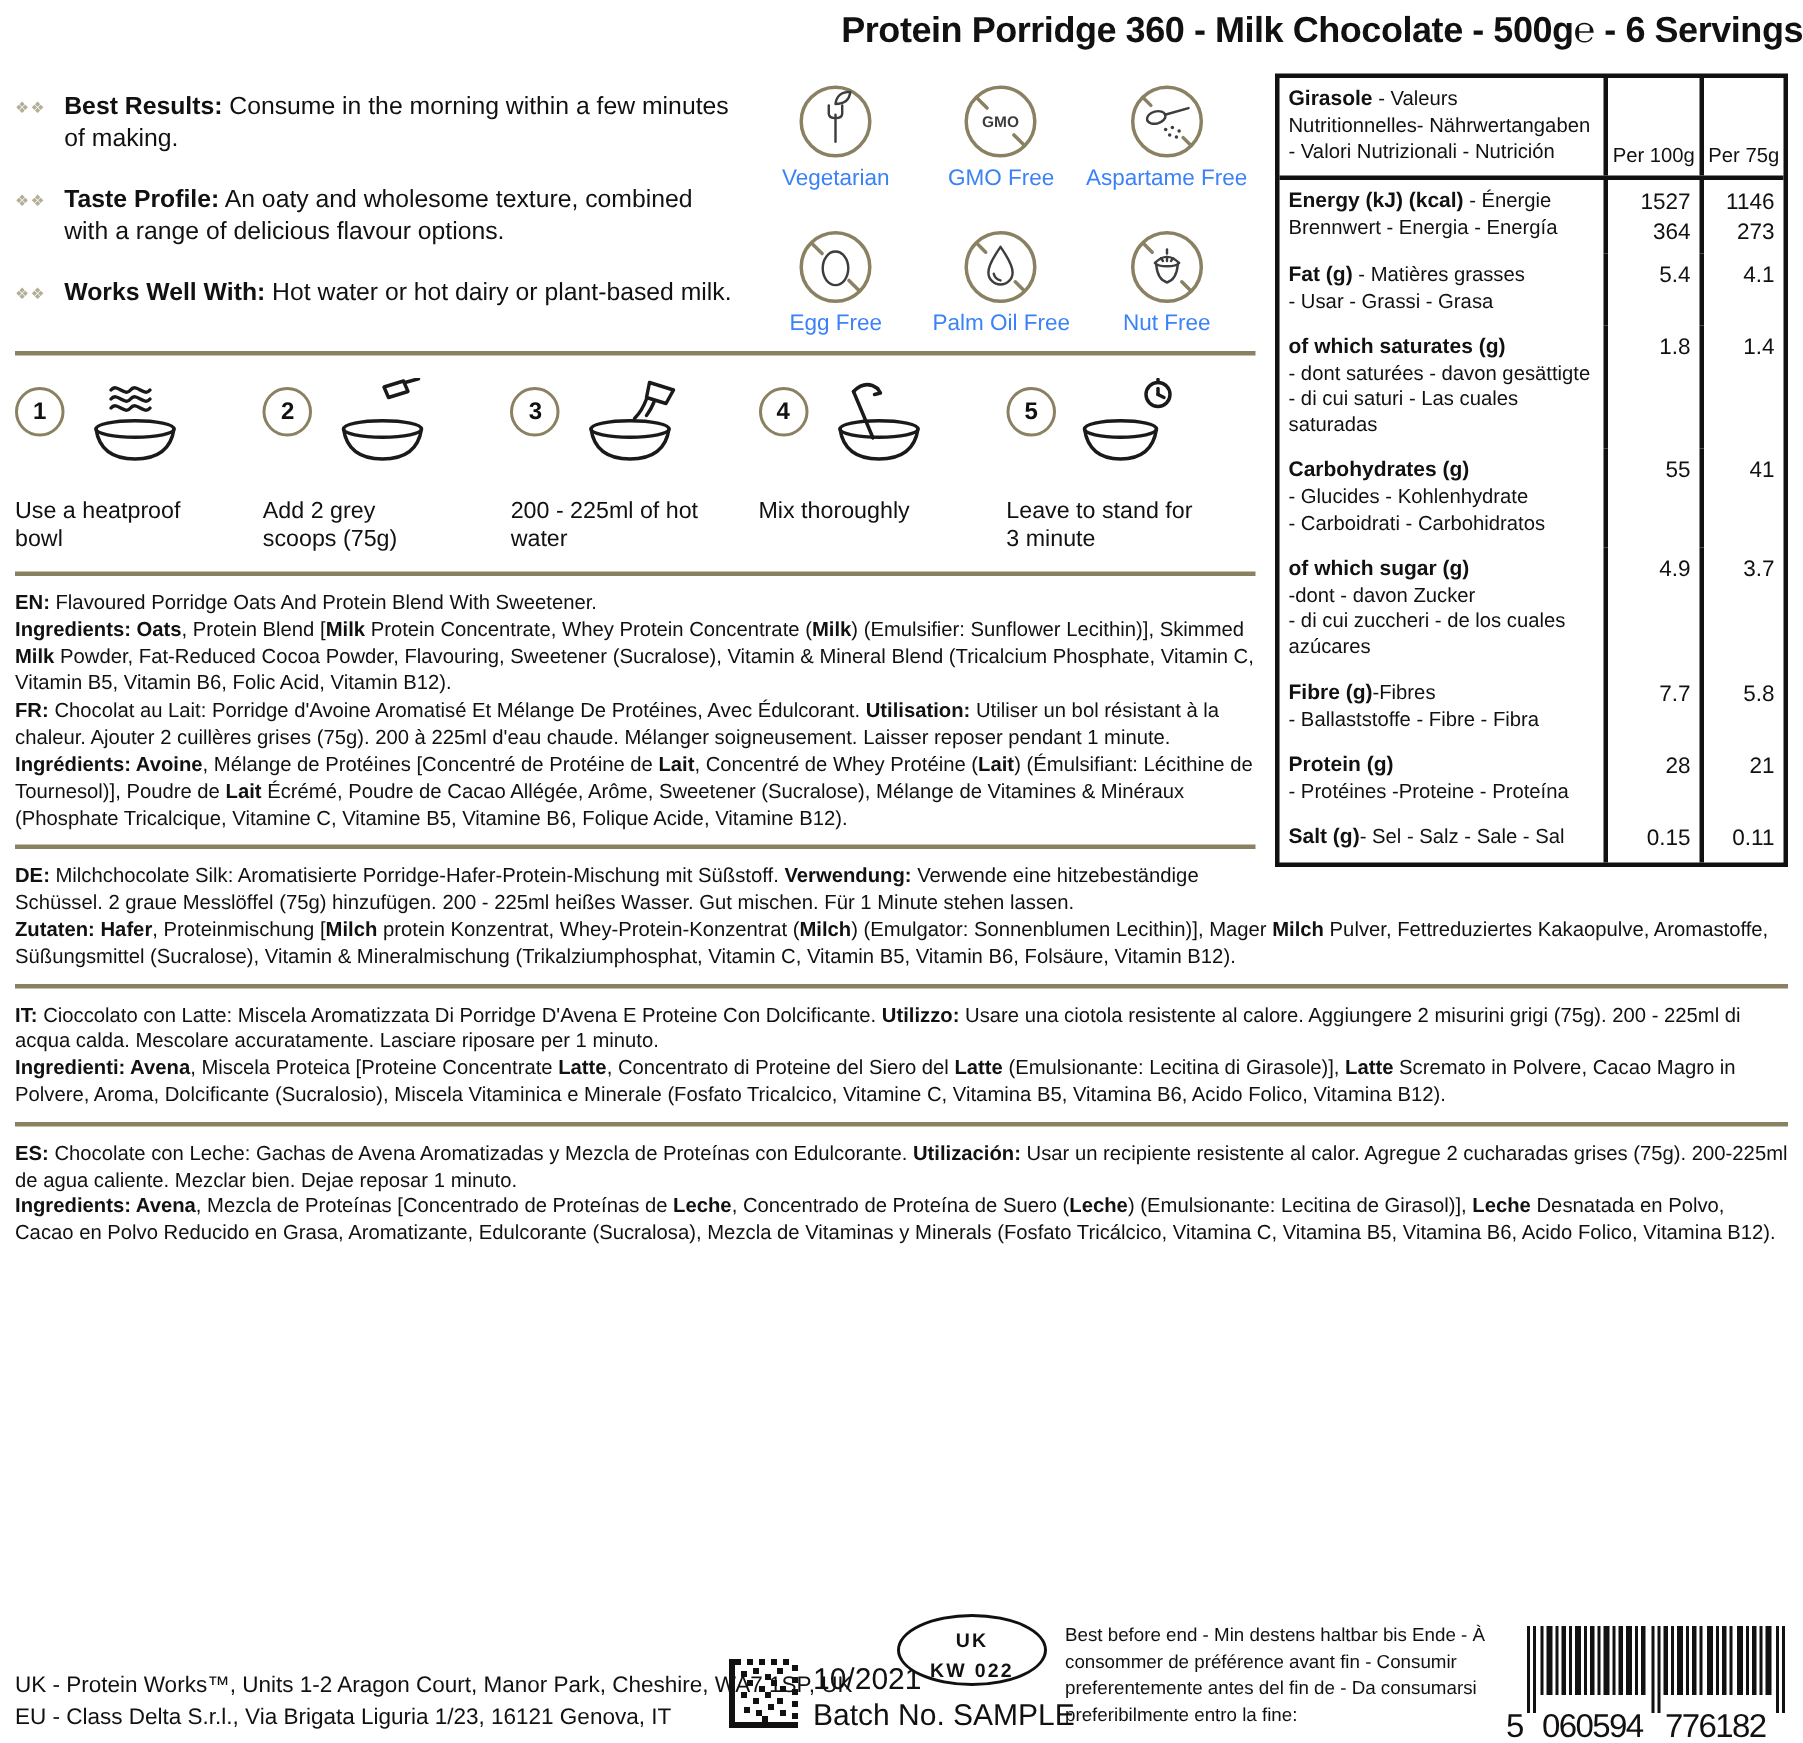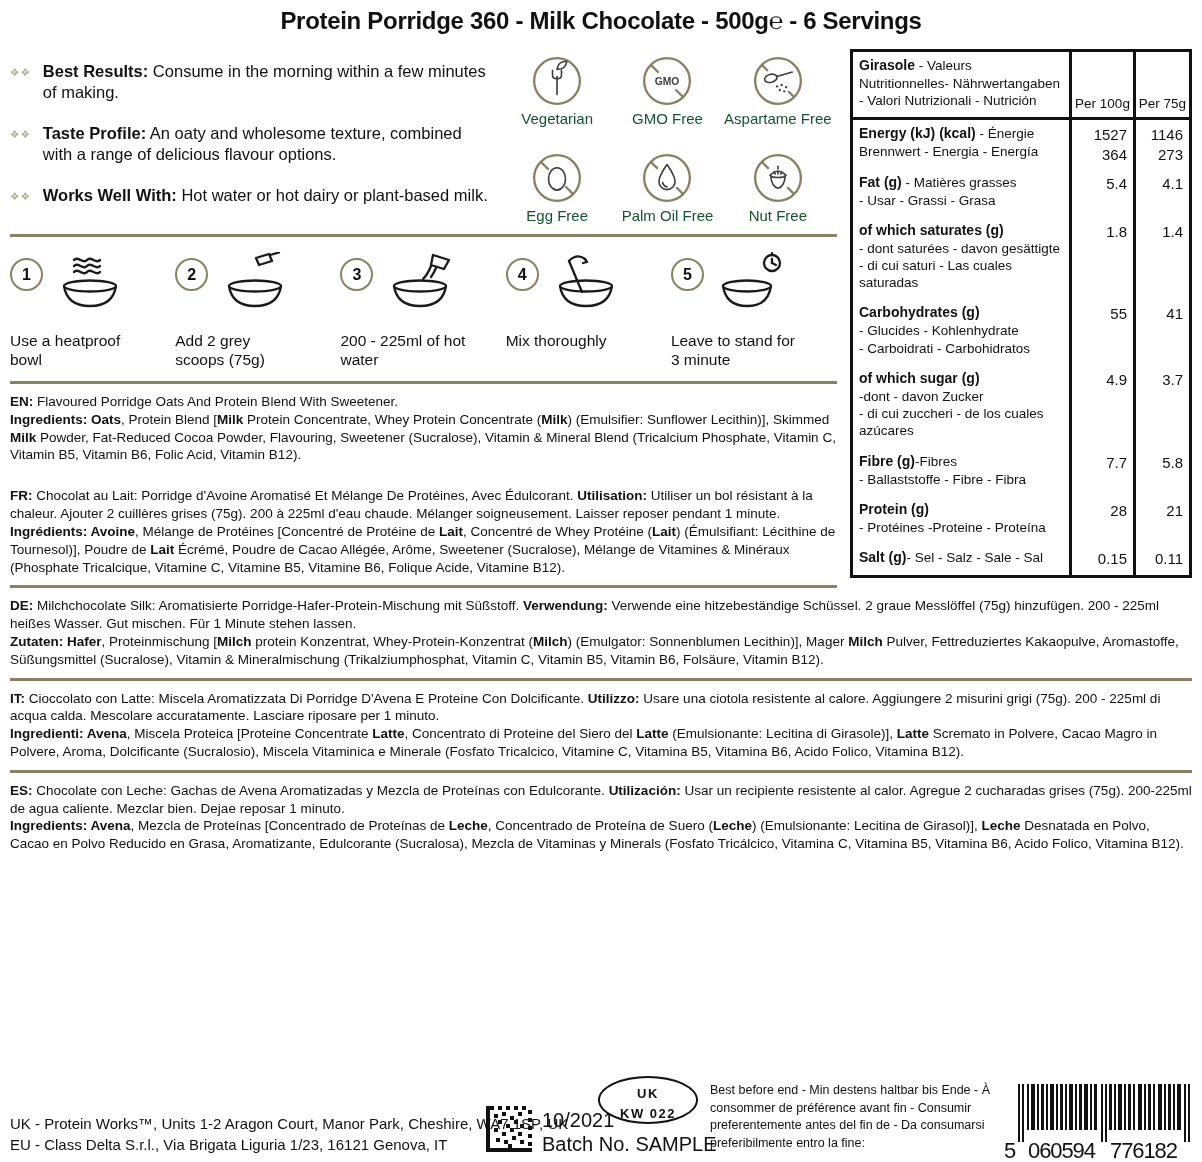--- a/index.html
+++ b/index.html
@@ -2,21 +2,21 @@
 <html><head>
 <meta charset="utf-8">
 <style>
   html,body { margin:0; padding:0; }
   body {
     width:1202px; height:1162px; position:relative; overflow:hidden;
     background:#fff; color:#111;
     font-family:"Liberation Sans", sans-serif;
   }
   .title {
-    text-align:center; font-weight:bold; font-size:24px; letter-spacing:-0.3px;
+    text-align:right; font-weight:bold; font-size:24px; letter-spacing:-0.3px;
     padding-top:7px;
   }
   .content { margin:14px 10px 0 10px; }
 
   
   .nutrition {
     float:right; width:342px; margin:0 0 10px 13px;
     border:3px solid #111; box-sizing:border-box; background:#fff;
   }
   .nut-header, .nut-row { display:grid; grid-template-columns:1fr 64px 56px; }
@@ -34,36 +34,36 @@
 
   .top-area { display:flex; overflow:hidden; }
   .features { width:478px; padding-top:12px; }
   .feature { display:flex; gap:12px; margin-bottom:19px; font-size:16.5px; line-height:1.3; }
   .orn { color:#b3ae97; font-size:10.5px; letter-spacing:1px; padding-top:5px; flex:none; }
   .badges {
     flex:1; display:grid; grid-template-columns:repeat(3,1fr); row-gap:24px;
     padding:6px 4px 0 14px; text-align:center;
   }
   .badge { display:flex; flex-direction:column; align-items:center; }
-  .badge-label { font-size:15px; margin-top:3px; color:#14532d;text-align:center; }
+  .badge-label { font-size:15px; margin-top:3px; color:#3b82f6;text-align:center; }
 
   .divider { height:3px; background:#8a8163; overflow:hidden; margin:9px 0; }
 
   .steps { display:flex; overflow:hidden; justify-content:space-between; padding:6px 6px 2px 0; }
   .step { width:19.5%; }
   .step-top { display:flex; align-items:flex-start; gap:12px; height:72px; }
   .step-num {
     width:29px; height:29px; border:2.6px solid #8a8163; border-radius:50%;
     display:flex; align-items:center; justify-content:center;
     font-weight:bold; font-size:16px; flex:none; margin-top:6px;
   }
   .step-caption { font-size:15.5px; line-height:1.22; margin-top:8px; max-width:125px; }
 
   .para { font-size:13.5px; line-height:1.32; margin:0; }
-  .lang-block { margin-top:23px; }
+  .lang-block { margin-top:1px; }
   .lang-block.first { margin-top:6px; }
 
   .footer { position:absolute; left:10px; right:6px; bottom:0; height:84px; }
   .addr { position:absolute; left:0; bottom:6px; font-size:15px; line-height:1.45; }
   .dm { position:absolute; left:476px; bottom:10px; }
   .batch { position:absolute; left:532px; bottom:6px; font-weight:normal; font-size:20px; line-height:1.2; }
   .stamp {
     position:absolute; left:588px; bottom:38px; width:100px; height:48px;
     border:2px solid #111; border-radius:50%; background:#fff;
     text-align:center; font-weight:bold; font-size:13px; line-height:1.5;

